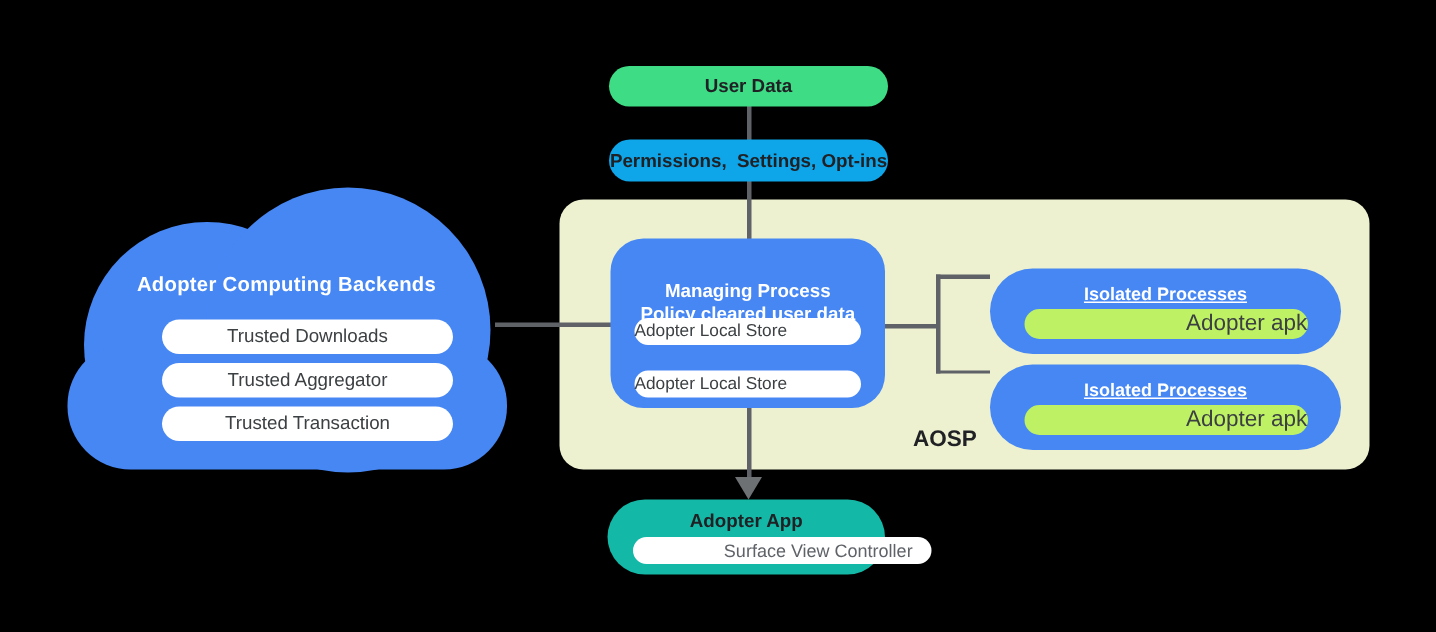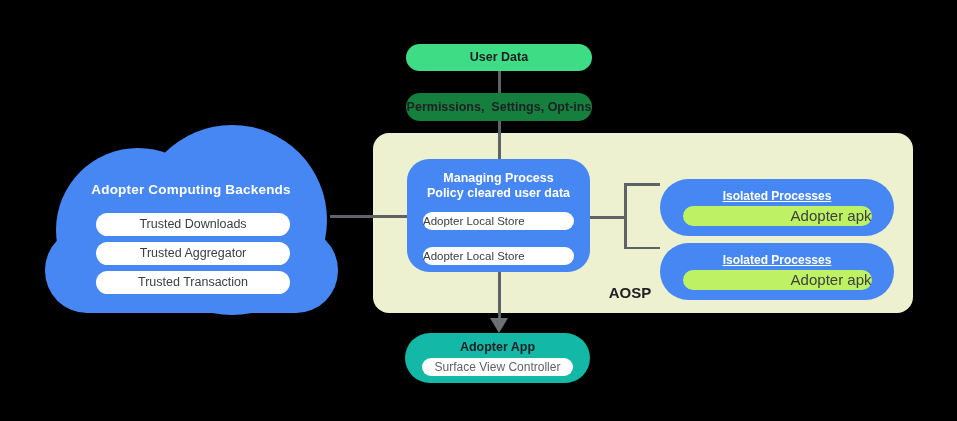--- a/index.html
+++ b/index.html
@@ -12,51 +12,51 @@
   
   .cloud-part{position:absolute;background:#4687f4;}
   .cloud-base{left:45px;top:228px;width:293px;height:85px;border-radius:42px;}
   .cloud-bump-left{left:56px;top:148px;width:164px;height:164px;border-radius:50%;}
   .cloud-bump-right{left:137px;top:125px;width:190px;height:190px;border-radius:50%;}
   .cloud-title{
     left:60px;top:182px;width:262px;text-align:center;color:#fff;
     font-size:13.5px;font-weight:bold;letter-spacing:.2px;
   }
   .cloud-pill{
-    left:96px;width:194px;height:23px;background:#fff;border-radius:12px;
+    left:108px;width:194px;height:23px;background:#fff;border-radius:12px;
     color:#3c4043;font-size:12.5px;text-align:center;line-height:23px;
   }
 
   
   .line{position:absolute;background:#5f6368;}
   .arrow-down{
     position:absolute;width:0;height:0;
     border-left:9px solid transparent;border-right:9px solid transparent;
     border-top:15px solid #6d7174;
   }
 
   
   .flow-pill{
     left:406px;width:186px;height:27px;border-radius:14px;text-align:center;
     font-size:12.5px;font-weight:bold;color:#202124;line-height:27px;white-space:pre;
   }
   .user-data{top:44px;background:#3edc84;}
-  .permissions{top:93px;background:#15803d;height:28px;line-height:28px;}
+  .permissions{top:93px;background:#0ea5e9;height:28px;line-height:28px;}
 
   
   .aosp-box{left:373px;top:133px;width:540px;height:180px;background:#edf1cf;border-radius:16px;}
   .aosp-label{left:560px;top:284px;width:140px;text-align:center;font-size:15px;font-weight:bold;color:#202124;}
 
   
   .managing-box{
     left:407px;top:159px;width:183px;height:113px;background:#4687f4;border-radius:22px;
     color:#fff;
   }
   .managing-title{
-    margin-top:12px;text-align:center;font-size:12.5px;font-weight:bold;line-height:15px;color:#fff;
+    margin-top:28px;text-align:center;font-size:12.5px;font-weight:bold;line-height:15px;color:#fff;
   }
   .managing-pill{
     position:absolute;left:16px;width:151px;height:18px;background:#fff;border-radius:10px;
     color:#3c4043;font-size:11.5px;line-height:18px;
   }
   .managing-pill.p1{top:53px;}
   .managing-pill.p2{top:88px;}
 
   
   .isolated-box{
@@ -69,21 +69,21 @@
   .isolated-pill{
     width:189px;height:20px;background:#bef264;border-radius:11px;
     color:#3c4043;font-size:15px;text-align:right;line-height:20px;
   }
 
   
   .adopter-box{left:405px;top:333px;width:185px;height:50px;background:#14b8a6;border-radius:25px;}
   .adopter-title{margin-top:7px;text-align:center;font-size:12.5px;font-weight:bold;color:#202124;}
   .adopter-pill{
     position:absolute;left:17px;top:25px;width:151px;height:18px;background:#fff;border-radius:10px;
-    color:#5f6368;font-size:12px;text-align:center;line-height:18px;
+    color:#5f6368;font-size:12px;text-align:center;line-height:18px;padding-left:48px;
   }
 </style>
 </head>
 <body>
 
 <div class="canvas">
 
   <div>
     <div class="cloud-part cloud-bump-left"></div>
     <div class="cloud-part cloud-bump-right"></div>

